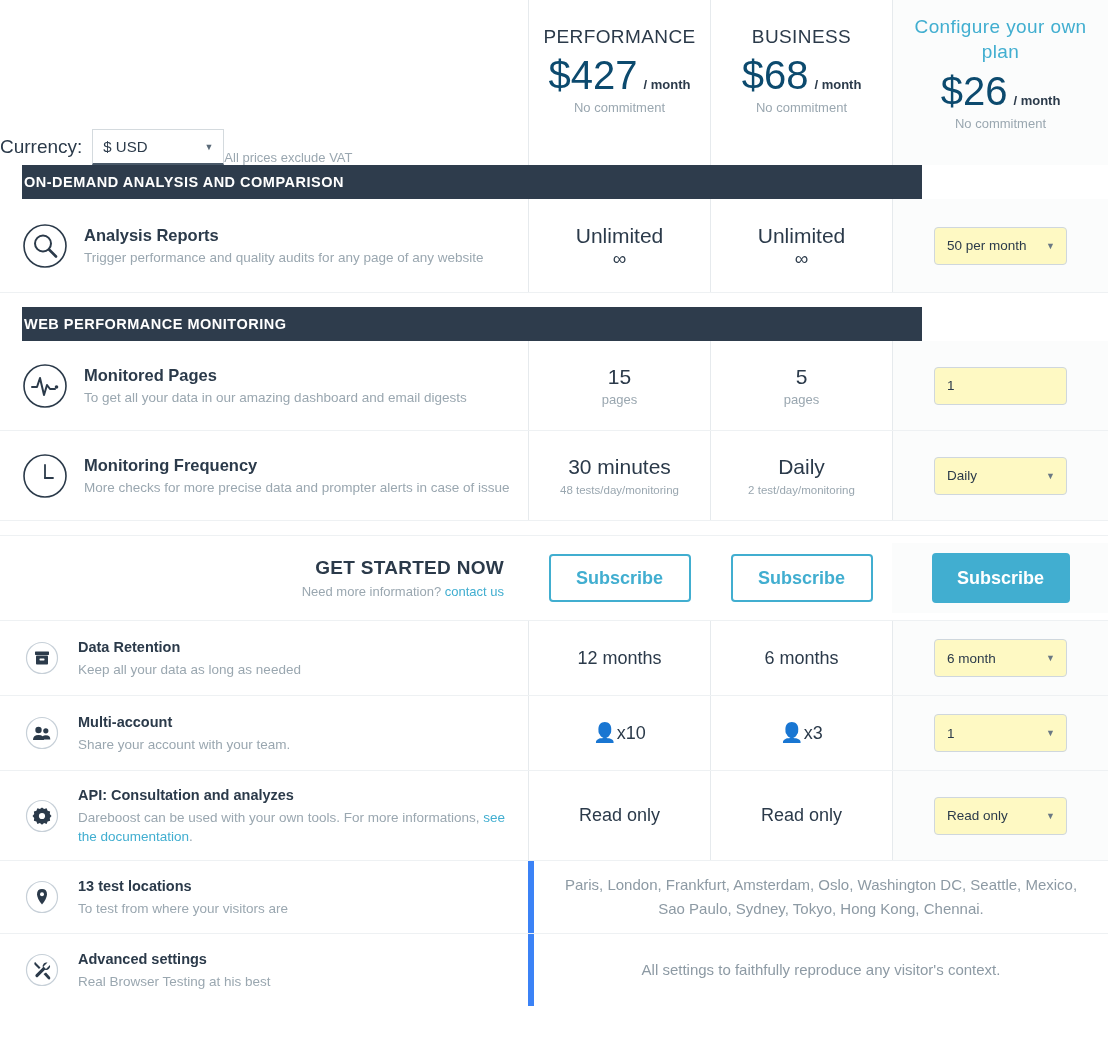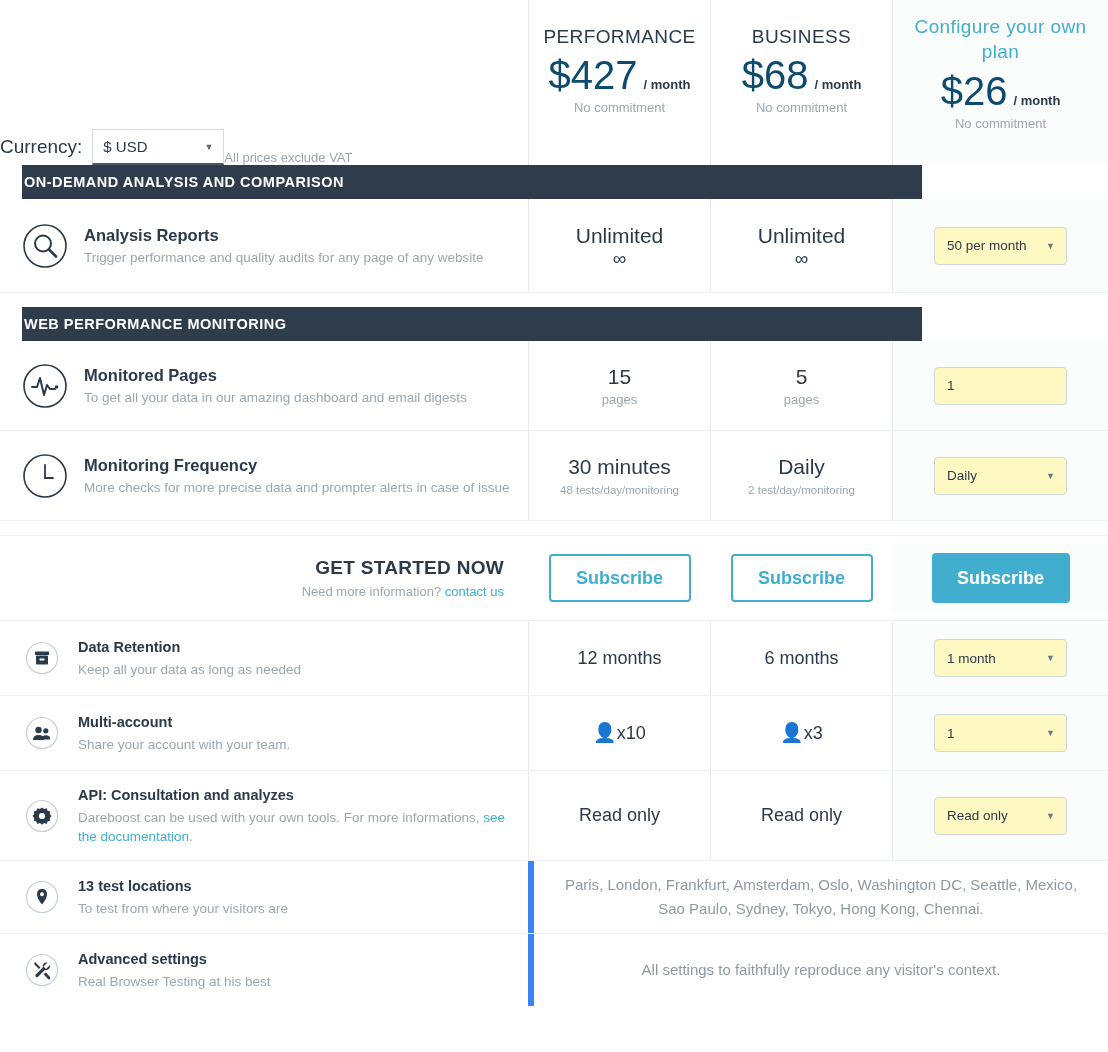--- a/index.html
+++ b/index.html
@@ -403,21 +403,21 @@
       </div>
     </div>
     <div class="col-plan cell">
       <div class="cval small">12 months</div>
     </div>
     <div class="col-plan cell">
       <div class="cval small">6 months</div>
     </div>
     <div class="col-custom cell custom">
       <div class="mini-select">
-        <span>1 month</span>
+        <span>6 month</span>
         <span class="caret">▼</span>
       </div>
     </div>
   </div>
 
   <div class="frow" style="min-height:75px">
     <div class="feature">
       <div class="ficon">
         <svg width="34" height="34" viewBox="0 0 34 34">
           <circle cx="17" cy="17" r="15.5" fill="none" stroke="#c7d0d8" stroke-width="1.2"></circle>

